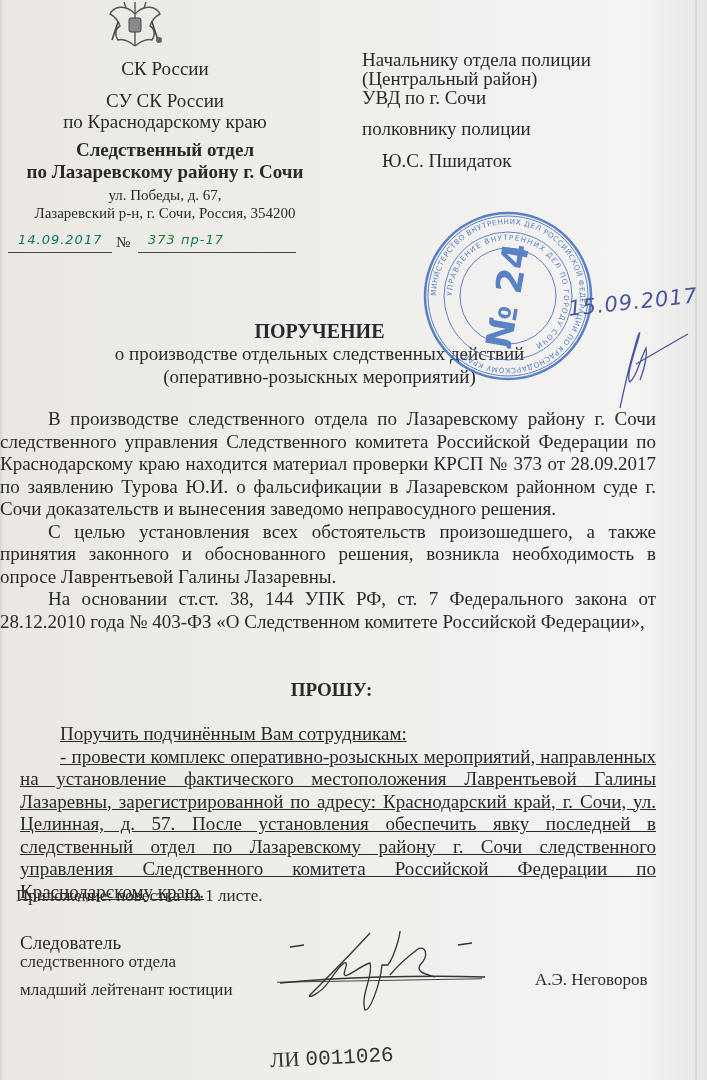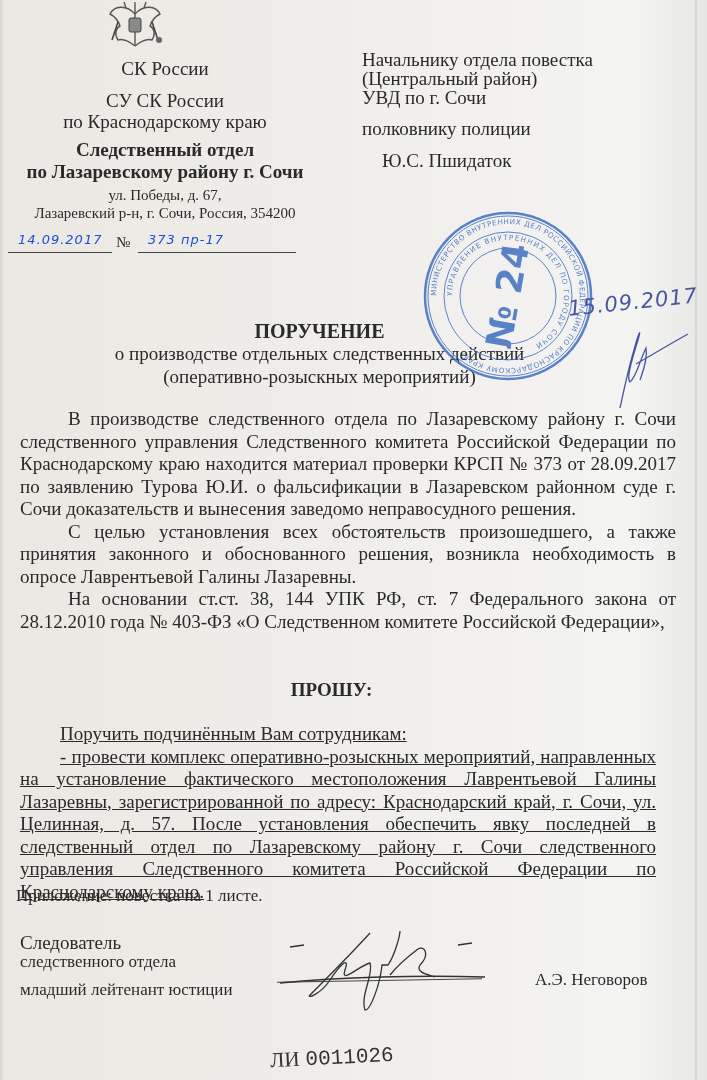--- a/index.html
+++ b/index.html
@@ -19,23 +19,23 @@
     .hdr-sk { top: 58px; font-size: 19px; }
     .hdr-su { top: 90px; font-size: 19px; }
     .hdr-su2 { top: 111px; font-size: 19px; }
     .hdr-dept { top: 139px; font-size: 19px; font-weight: bold; }
     .hdr-dept2 { top: 161px; font-size: 19px; font-weight: bold; }
     .hdr-addr { top: 187px; font-size: 15px; }
     .hdr-addr2 { top: 205px; font-size: 15px; }
     .reg-row { left: 8px; top: 230px; width: 285px; height: 24px; }
     .reg-date-line { position: absolute; left: 0; top: 22px; width: 104px; height: 1px; background: #444; }
     .reg-num-line { position: absolute; left: 130px; top: 22px; width: 158px; height: 1px; background: #444; }
-    .reg-date { position: absolute; left: 10px; top: 2px; font-family: "DejaVu Sans", sans-serif; font-style: italic; font-size: 13px; color: #1d4ed8; letter-spacing: 1px; }
+    .reg-date { position: absolute; left: 10px; top: 2px; font-family: "DejaVu Sans", sans-serif; font-style: italic; font-size: 13px; color: #0f766e; letter-spacing: 1px; }
     .reg-no { position: absolute; left: 108px; top: 4px; font-size: 15px; }
-    .reg-num { position: absolute; left: 140px; top: 2px; font-family: "DejaVu Sans", sans-serif; font-style: italic; font-size: 13px; color: #1d4ed8; letter-spacing: 1px; }
+    .reg-num { position: absolute; left: 140px; top: 2px; font-family: "DejaVu Sans", sans-serif; font-style: italic; font-size: 13px; color: #15803d; letter-spacing: 1px; }
 
     
     .to { left: 362px; font-size: 19px; line-height: 19px; }
     .to-1 { top: 50px; }
     .to-2 { top: 69px; }
     .to-3 { top: 88px; }
     .to-rank { top: 119px; }
     .to-name { top: 151px; margin-left: 20px; }
 
     
@@ -45,21 +45,21 @@
 
     
     .title { left: 0; width: 707px; text-align: center; }
     .t-main { top: 320px; font-size: 20px; font-weight: bold; left: -34px; }
     .t-sub1 { top: 343px; font-size: 19px; left: -34px; }
     .t-sub2 { top: 366px; font-size: 19px; left: -34px; }
 
     
     .body-text { left: 0; width: 656px; font-size: 19px; line-height: 22.5px; text-align: justify; }
     .p { margin: 0; text-indent: 48px; }
-    .p1 { top: 408px; margin-left: 20px; }
+    .p1 { top: 408px; }
     .proshu { top: 679px; left: 0; width: 707px; text-align: center; font-size: 19px; font-weight: bold; left: -22px; }
     .task { top: 723px; text-decoration: underline; }
     .attach { left: 16px; top: 886px; font-size: 17px; }
     .sig-pos1 { left: 20px; top: 934px; font-size: 19px; line-height: 18px; }
     .sig-pos2 { left: 20px; top: 952px; font-size: 17px; }
     .sig-pos3 { left: 20px; top: 980px; font-size: 17px; }
     .sig-line { left: 277px; top: 980px; width: 205px; height: 1px; background: #444; transform: rotate(-1deg); }
     .sig-name { left: 535px; top: 970px; font-size: 17px; }
     .signature { left: 270px; top: 925px; width: 225px; height: 90px; }
     .serial { left: 270px; top: 1045px; font-family: "Liberation Mono", "DejaVu Sans Mono", monospace; font-size: 21px; color: #333; transform: rotate(-3deg); }
@@ -92,21 +92,21 @@
 <div class="abs hdr hdr-addr2">Лазаревский р-н, г. Сочи, Россия, 354200</div>
 
 <div class="abs reg-row">
   <span class="reg-date">14.09.2017</span>
   <span class="reg-date-line"></span>
   <span class="reg-no">№</span>
   <span class="reg-num">373 пр-17</span>
   <span class="reg-num-line"></span>
 </div>
 
-<div class="abs to to-1">Начальнику отдела повестка</div>
+<div class="abs to to-1">Начальнику отдела полиции</div>
 <div class="abs to to-2">(Центральный район)</div>
 <div class="abs to to-3">УВД по г. Сочи</div>
 <div class="abs to to-rank">полковнику полиции</div>
 <div class="abs to to-name">Ю.С. Пшидаток</div>
 
 <div class="abs title t-main">ПОРУЧЕНИЕ</div>
 <div class="abs title t-sub1">о производстве отдельных следственных действий</div>
 <div class="abs title t-sub2">(оперативно-розыскных мероприятий)</div>
 
 <svg class="abs stamp" viewBox="0 0 172 172">

